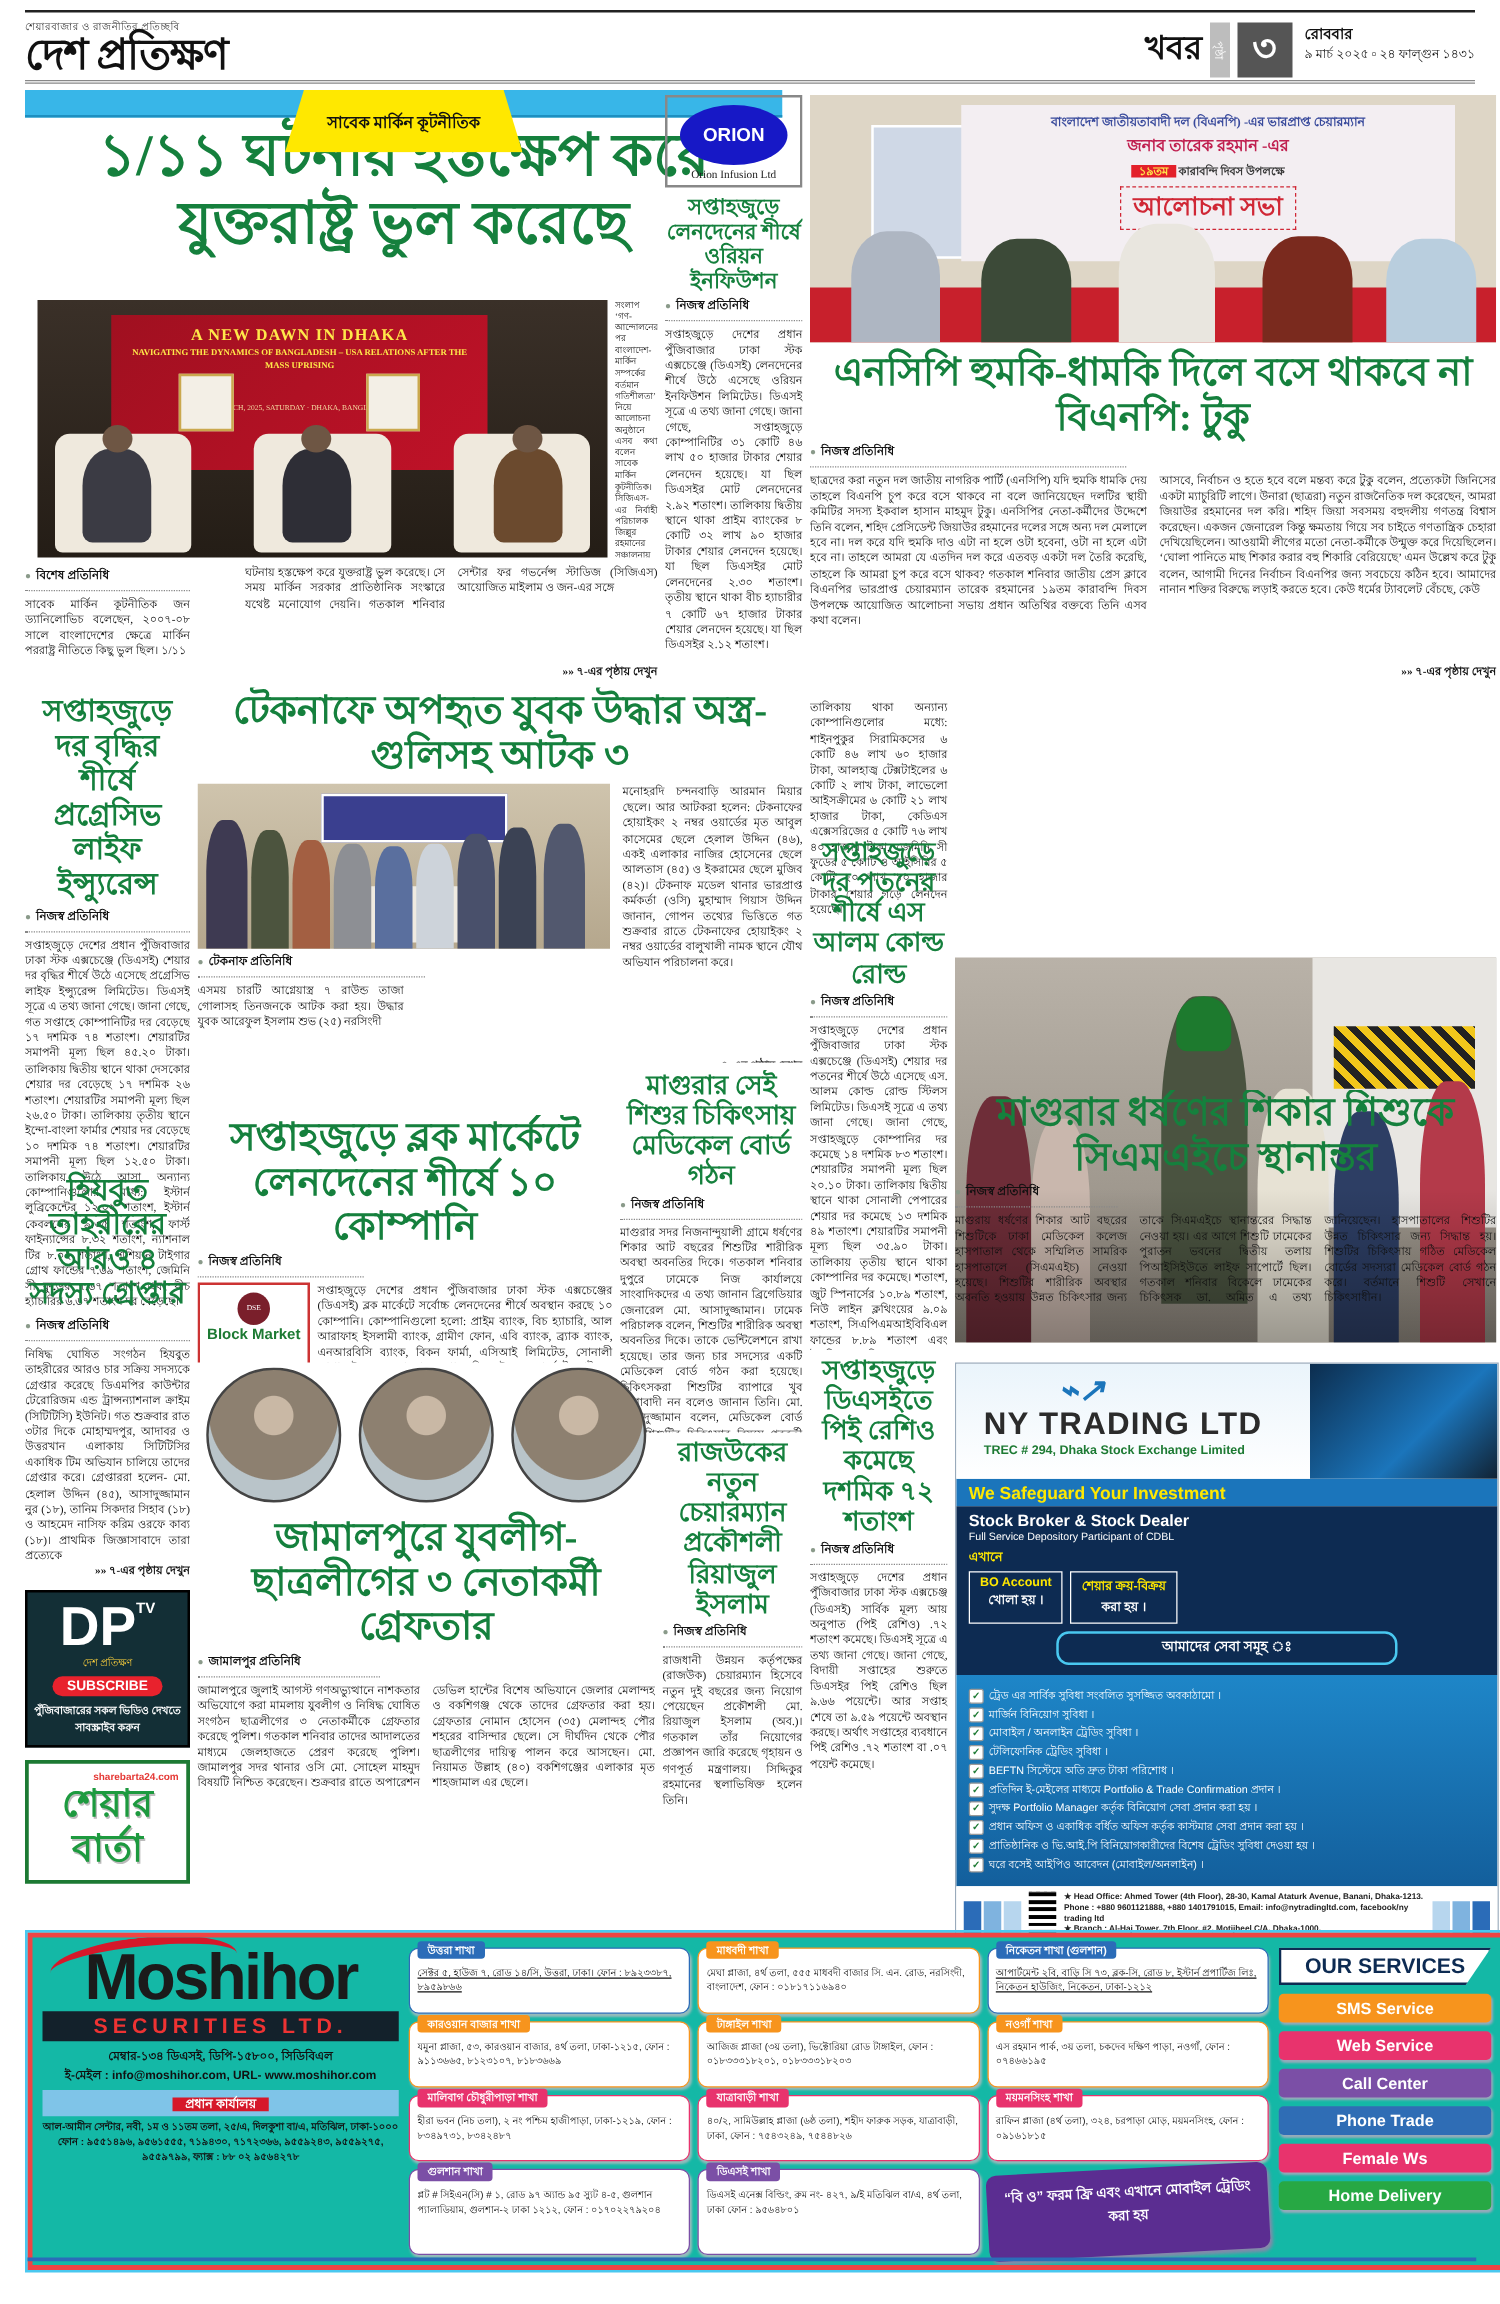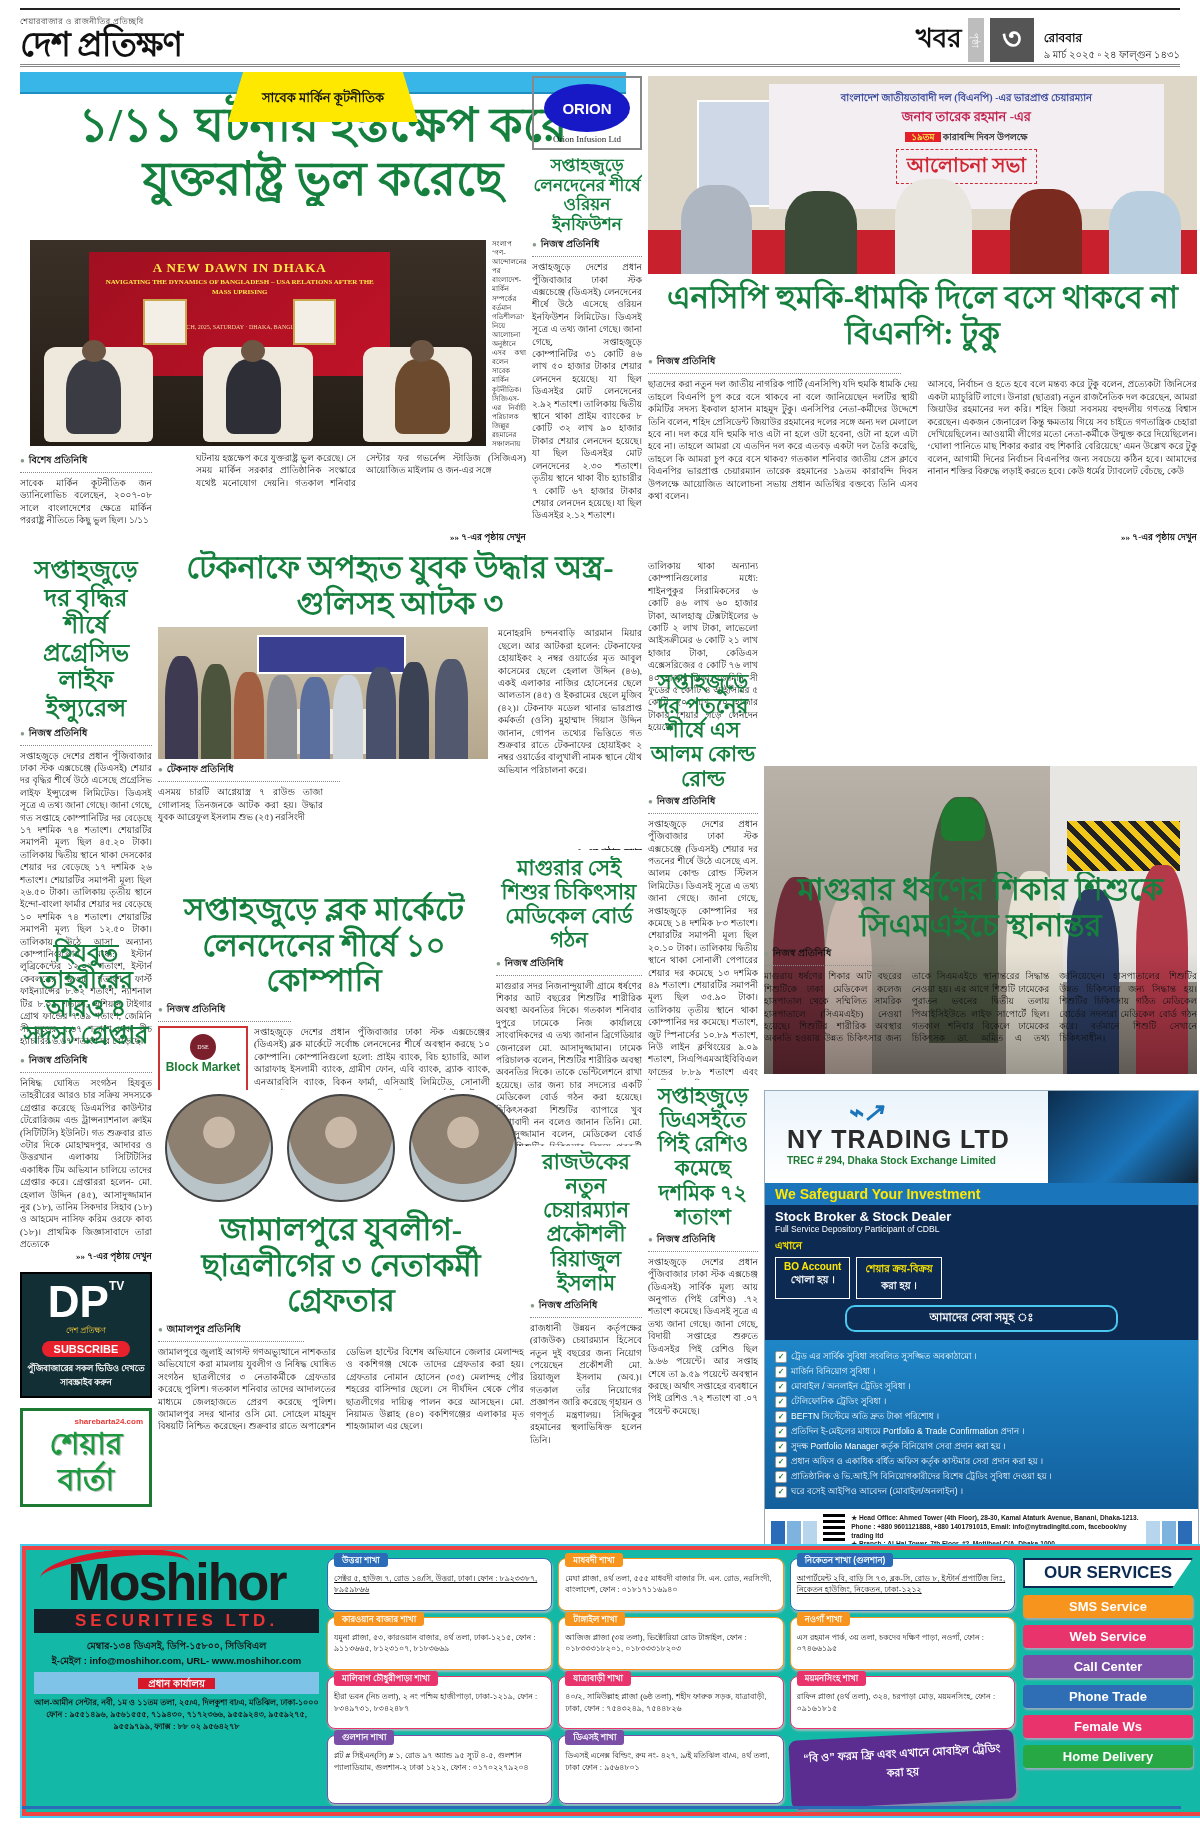--- a/index.html
+++ b/index.html
@@ -4,21 +4,21 @@
 <style>
   html,body{margin:0;padding:0;background:#ffffff;}
   .page{position:relative;width:1200px;height:1829px;background:#fff;overflow:hidden;
         font-family:"Liberation Serif","DejaVu Sans",serif;color:#111;}
   .abs{position:absolute;overflow:hidden;}
   
   .topline{position:absolute;left:20px;right:20px;top:8px;border-top:2px solid #222;}
   .masthead{position:absolute;left:20px;right:20px;top:10px;height:52px;display:flex;justify-content:space-between;align-items:flex-end;}
   .tagline{font-size:8px;color:#333;letter-spacing:.5px;}
   .paper-name{font-size:34px;font-weight:900;line-height:1;letter-spacing:-1px;}
-  .mast-right{display:flex;align-items:flex-end;gap:6px;font-family:Liberation Serif, serif;}
+  .mast-right{display:flex;align-items:flex-start;gap:6px;font-family:Liberation Serif, serif;}
   .mast-section{font-size:26px;font-weight:800;}
   .page-label-box{background:#bdbdbd;color:#fff;width:16px;height:44px;display:flex;align-items:center;justify-content:center;}
   .page-label-box span{writing-mode:vertical-rl;font-size:9px;}
   .page-num{background:#555;color:#fff;width:44px;height:44px;display:flex;align-items:center;justify-content:center;font-size:30px;font-weight:800;}
   .date-block{font-size:10px;line-height:1.5;padding-left:4px;}
   .date-block .day{font-weight:800;font-size:12px;}
   .mastrule{position:absolute;left:20px;right:20px;top:64px;border-top:3px double #888;}
   
   .kicker{position:relative;height:20px;background:#38b6e8;border-bottom:2px solid #1d8fc0;}
   .kicker .yellow{position:absolute;left:50%;top:0;transform:translateX(-50%);background:#ffe800;

